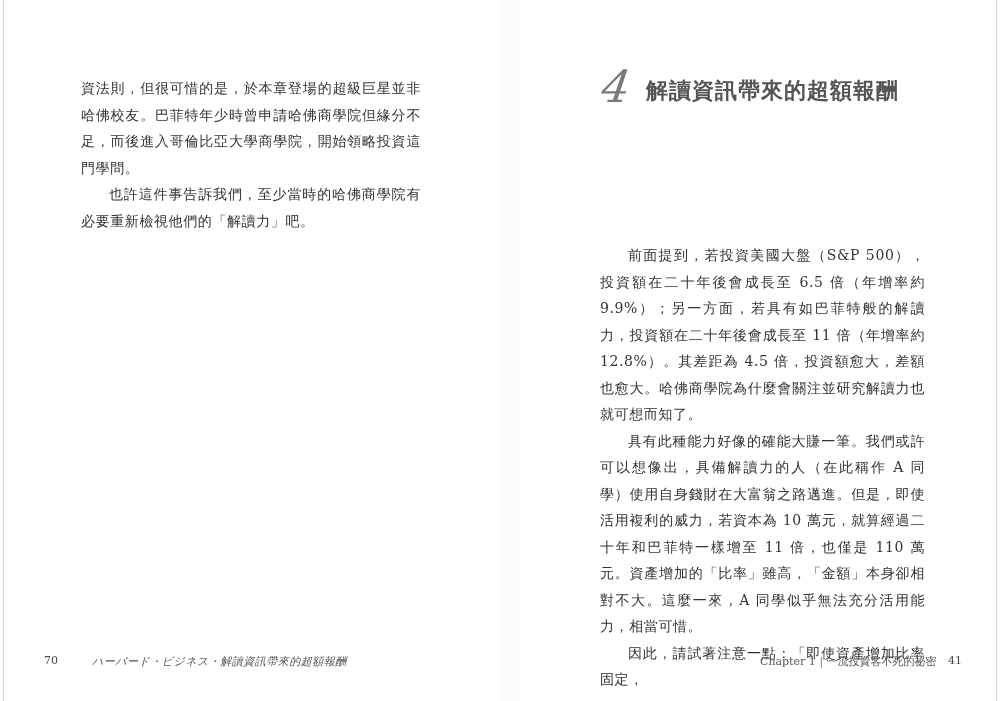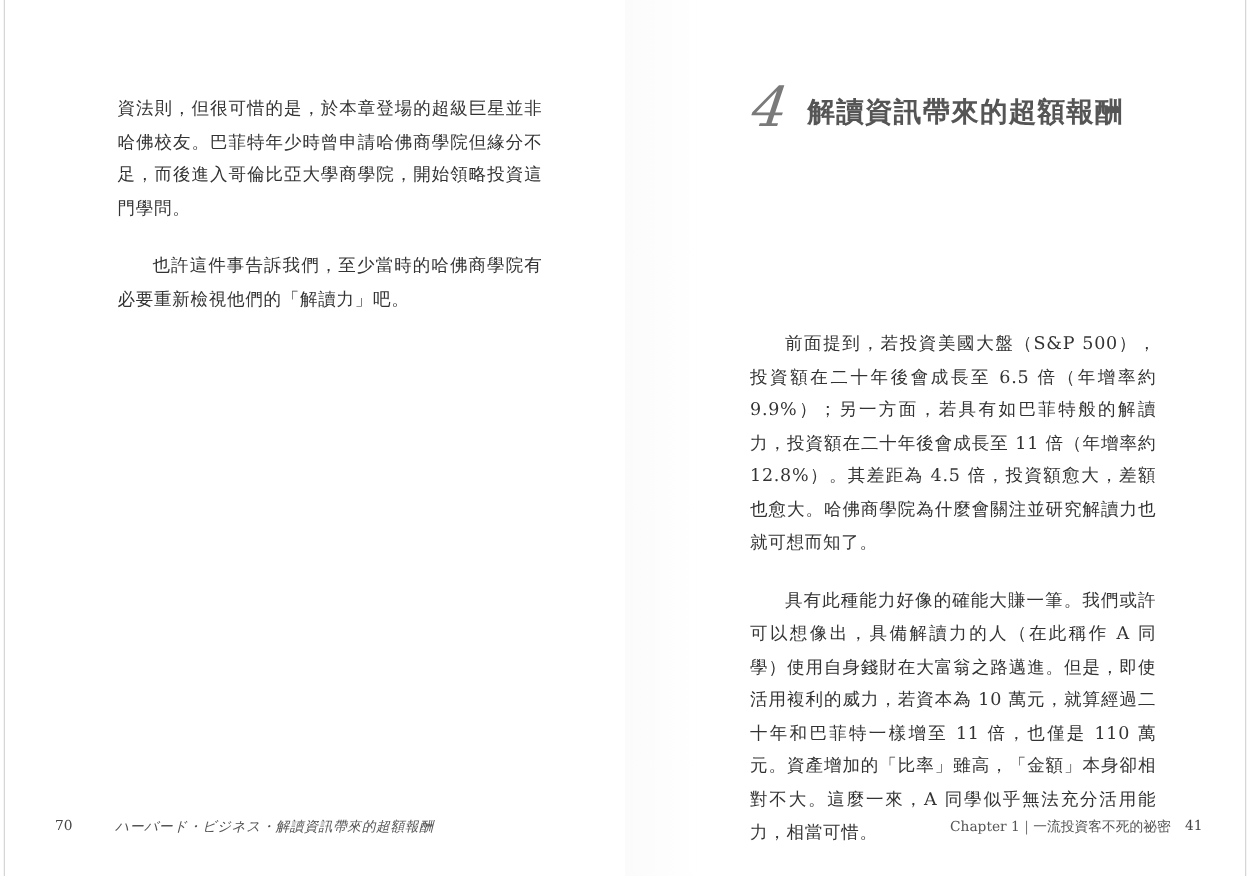--- a/index.html
+++ b/index.html
@@ -6,24 +6,24 @@
   body {
     width: 1000px; height: 701px; background: #ffffff; position: relative; overflow: hidden;
     font-family: "DejaVu Serif", "Liberation Serif", serif; color: #2a2a2a;
   }
   .edge-left { position: absolute; left: 3px; top: 0; width: 1px; height: 701px; background: #d6d6d6; }
   .edge-right { position: absolute; left: 996px; top: 0; width: 1px; height: 701px; background: #d6d6d6; }
   .page { position: absolute; top: 0; height: 701px; }
   .page-left { left: 4px; width: 496px; }
   .page-right { left: 500px; width: 496px; background: linear-gradient(to right, #fbfbfb 0, #ffffff 60px); }
   .body-text { font-size: 14px; line-height: 26.5px; letter-spacing: 0.6px; color: #333; }
-  .left-body { position: absolute; left: 90px; top: 75px; width: 340px; font-family: Liberation Mono, monospace; }
+  .left-body { position: absolute; left: 77px; top: 75px; width: 340px; }
   .right-body { position: absolute; left: 100px; top: 242px; width: 325px; }
   .para { margin: 0; text-align: justify; }
-  .indent { text-indent: 28px; margin-top: 20px; }
+  .indent { text-indent: 28px; }
   .chapter-head { position: absolute; left: 102px; top: 62px; display: flex; align-items: flex-end; }
   .chapter-num { font-family: "DejaVu Serif", "Liberation Serif", serif; font-style: italic; font-size: 44px; color: #7a7a7a; line-height: 50px; font-weight: 300; transform: skewX(-8deg); }
   .chapter-title { font-size: 22px; color: #555; margin-left: 16px; line-height: 44px; letter-spacing: 1px; font-weight: bold; }
   .section-title { position: absolute; left: 166px; top: 200px; font-family: "DejaVu Sans", "Liberation Sans", sans-serif; font-size: 16px; color: #222; letter-spacing: 1.5px; font-weight: 600; }
   .footer { position: absolute; top: 654px; font-size: 11px; color: #444; }
   .footer-left-num { left: 40px; }
   .footer-left-title { left: 88px; font-style: italic; color: #555; letter-spacing: 0.5px; }
   .footer-right-title { left: 260px; color: #555; }
   .footer-right-num { left: 448px; }
 </style>

